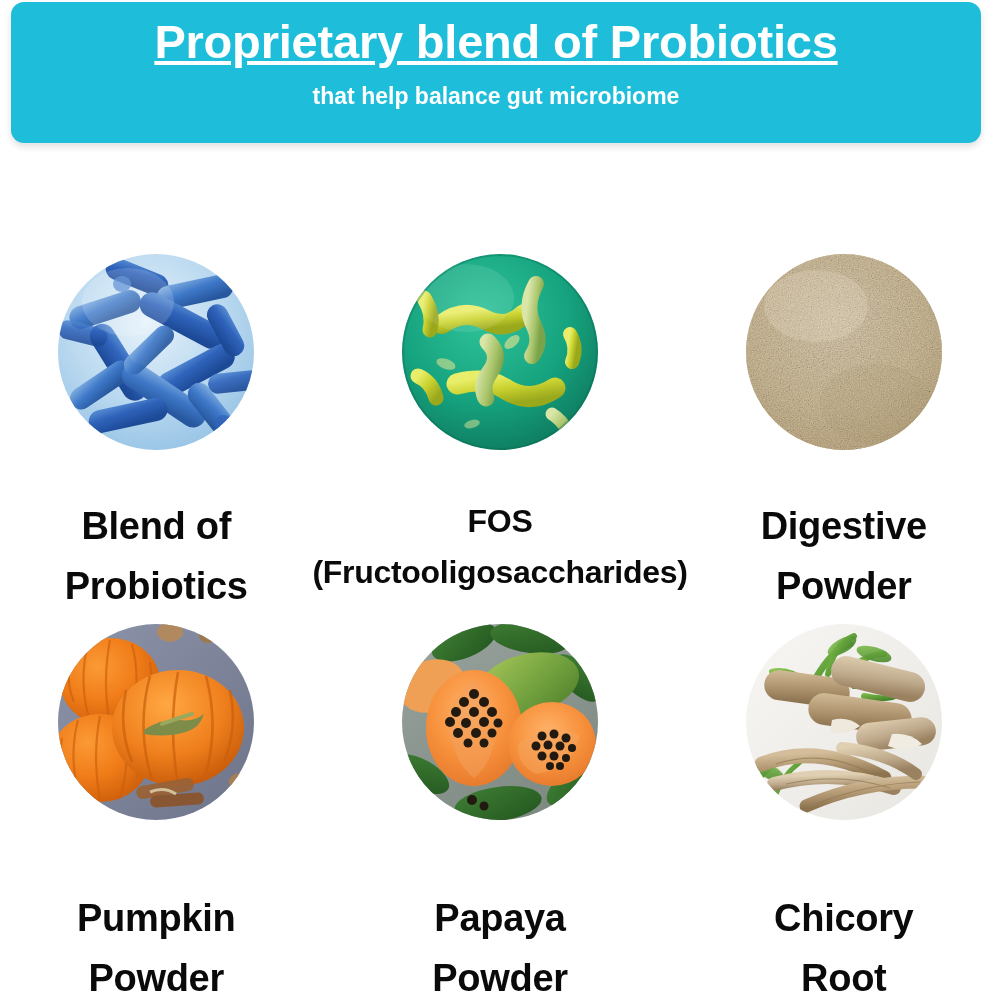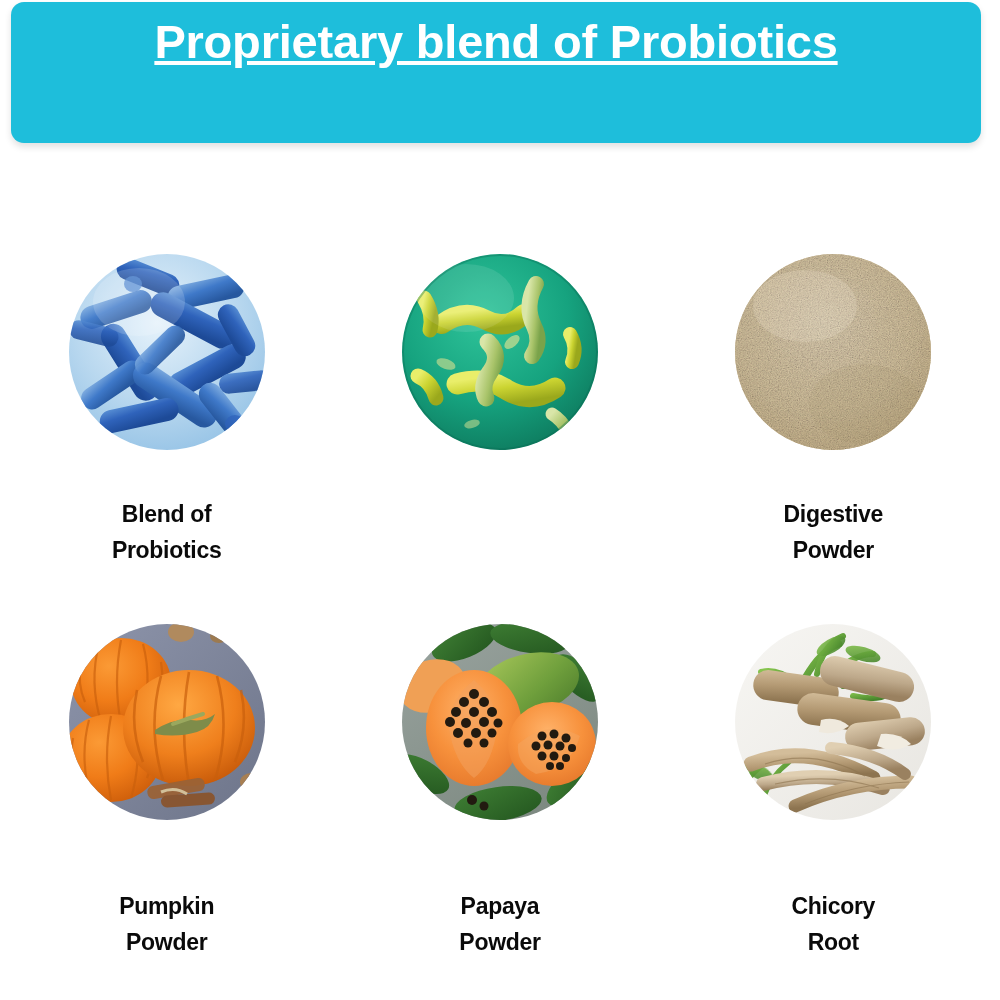--- a/index.html
+++ b/index.html
@@ -65,38 +65,39 @@
     position: relative;
     margin-top: 14px;
     flex: none;
   }
   .circle svg { display: block; width: 196px; height: 196px; }
 
   .caption {
     margin-top: 46px;
     text-align: center;
     color: #0a0a0a;
-    font-size: 23px;
+    font-size: 38px;
     font-weight: bold;
     line-height: 1.58;
     letter-spacing: -0.3px;
     white-space: pre-line;
   }
   .caption.wide { font-size: 32px; }
 
   
   .row2 .caption { margin-top: 68px; }
 </style>
 </head>
 <body>
 
 <div class="page">
 
   <div class="banner">
     <div class="banner-title">Proprietary blend of Probiotics</div>
+    <div class="banner-subtitle">that help balance gut microbiome</div>
   </div>
 
   <div class="grid">
 
     <div class="cell">
       <div class="circle">
         <svg viewBox="0 0 196 196" xmlns="http://www.w3.org/2000/svg">
           <defs>
             <radialGradient id="p1bg" cx="45%" cy="35%" r="75%">
               <stop offset="0%" stop-color="#e6f2fb"></stop>
@@ -172,20 +173,22 @@
             <path d="M168 80 q8 14 2 28" stroke="url(#ylw)" stroke-width="14" fill="none" stroke-linecap="round"></path>
             <path d="M150 160 q10 6 16 18" stroke="url(#ylwpale)" stroke-width="13" fill="none" stroke-linecap="round"></path>
             <ellipse cx="110" cy="88" rx="9" ry="5" fill="#bcd98f" opacity="0.8" transform="rotate(-40 110 88)"></ellipse>
             <ellipse cx="44" cy="110" rx="10" ry="5" fill="#bcd98f" opacity="0.7" transform="rotate(20 44 110)"></ellipse>
             <ellipse cx="70" cy="170" rx="8" ry="4" fill="#bcd98f" opacity="0.6" transform="rotate(-15 70 170)"></ellipse>
           </g>
           <ellipse cx="64" cy="44" rx="48" ry="34" fill="#ffffff" opacity="0.10"></ellipse>
           <circle cx="98" cy="98" r="97" fill="none" stroke="#0a6a52" stroke-width="2" opacity="0.35"></circle>
         </svg>
       </div>
+      <div class="caption wide">FOS
+(Fructooligosaccharides)</div>
     </div>
 
     <div class="cell">
       <div class="circle">
         <svg viewBox="0 0 196 196" xmlns="http://www.w3.org/2000/svg">
           <defs>
             <radialGradient id="enzbg" cx="45%" cy="35%" r="75%">
               <stop offset="0%" stop-color="#ece0c7"></stop>
               <stop offset="60%" stop-color="#ddcdab"></stop>
               <stop offset="100%" stop-color="#c9b58d"></stop>

